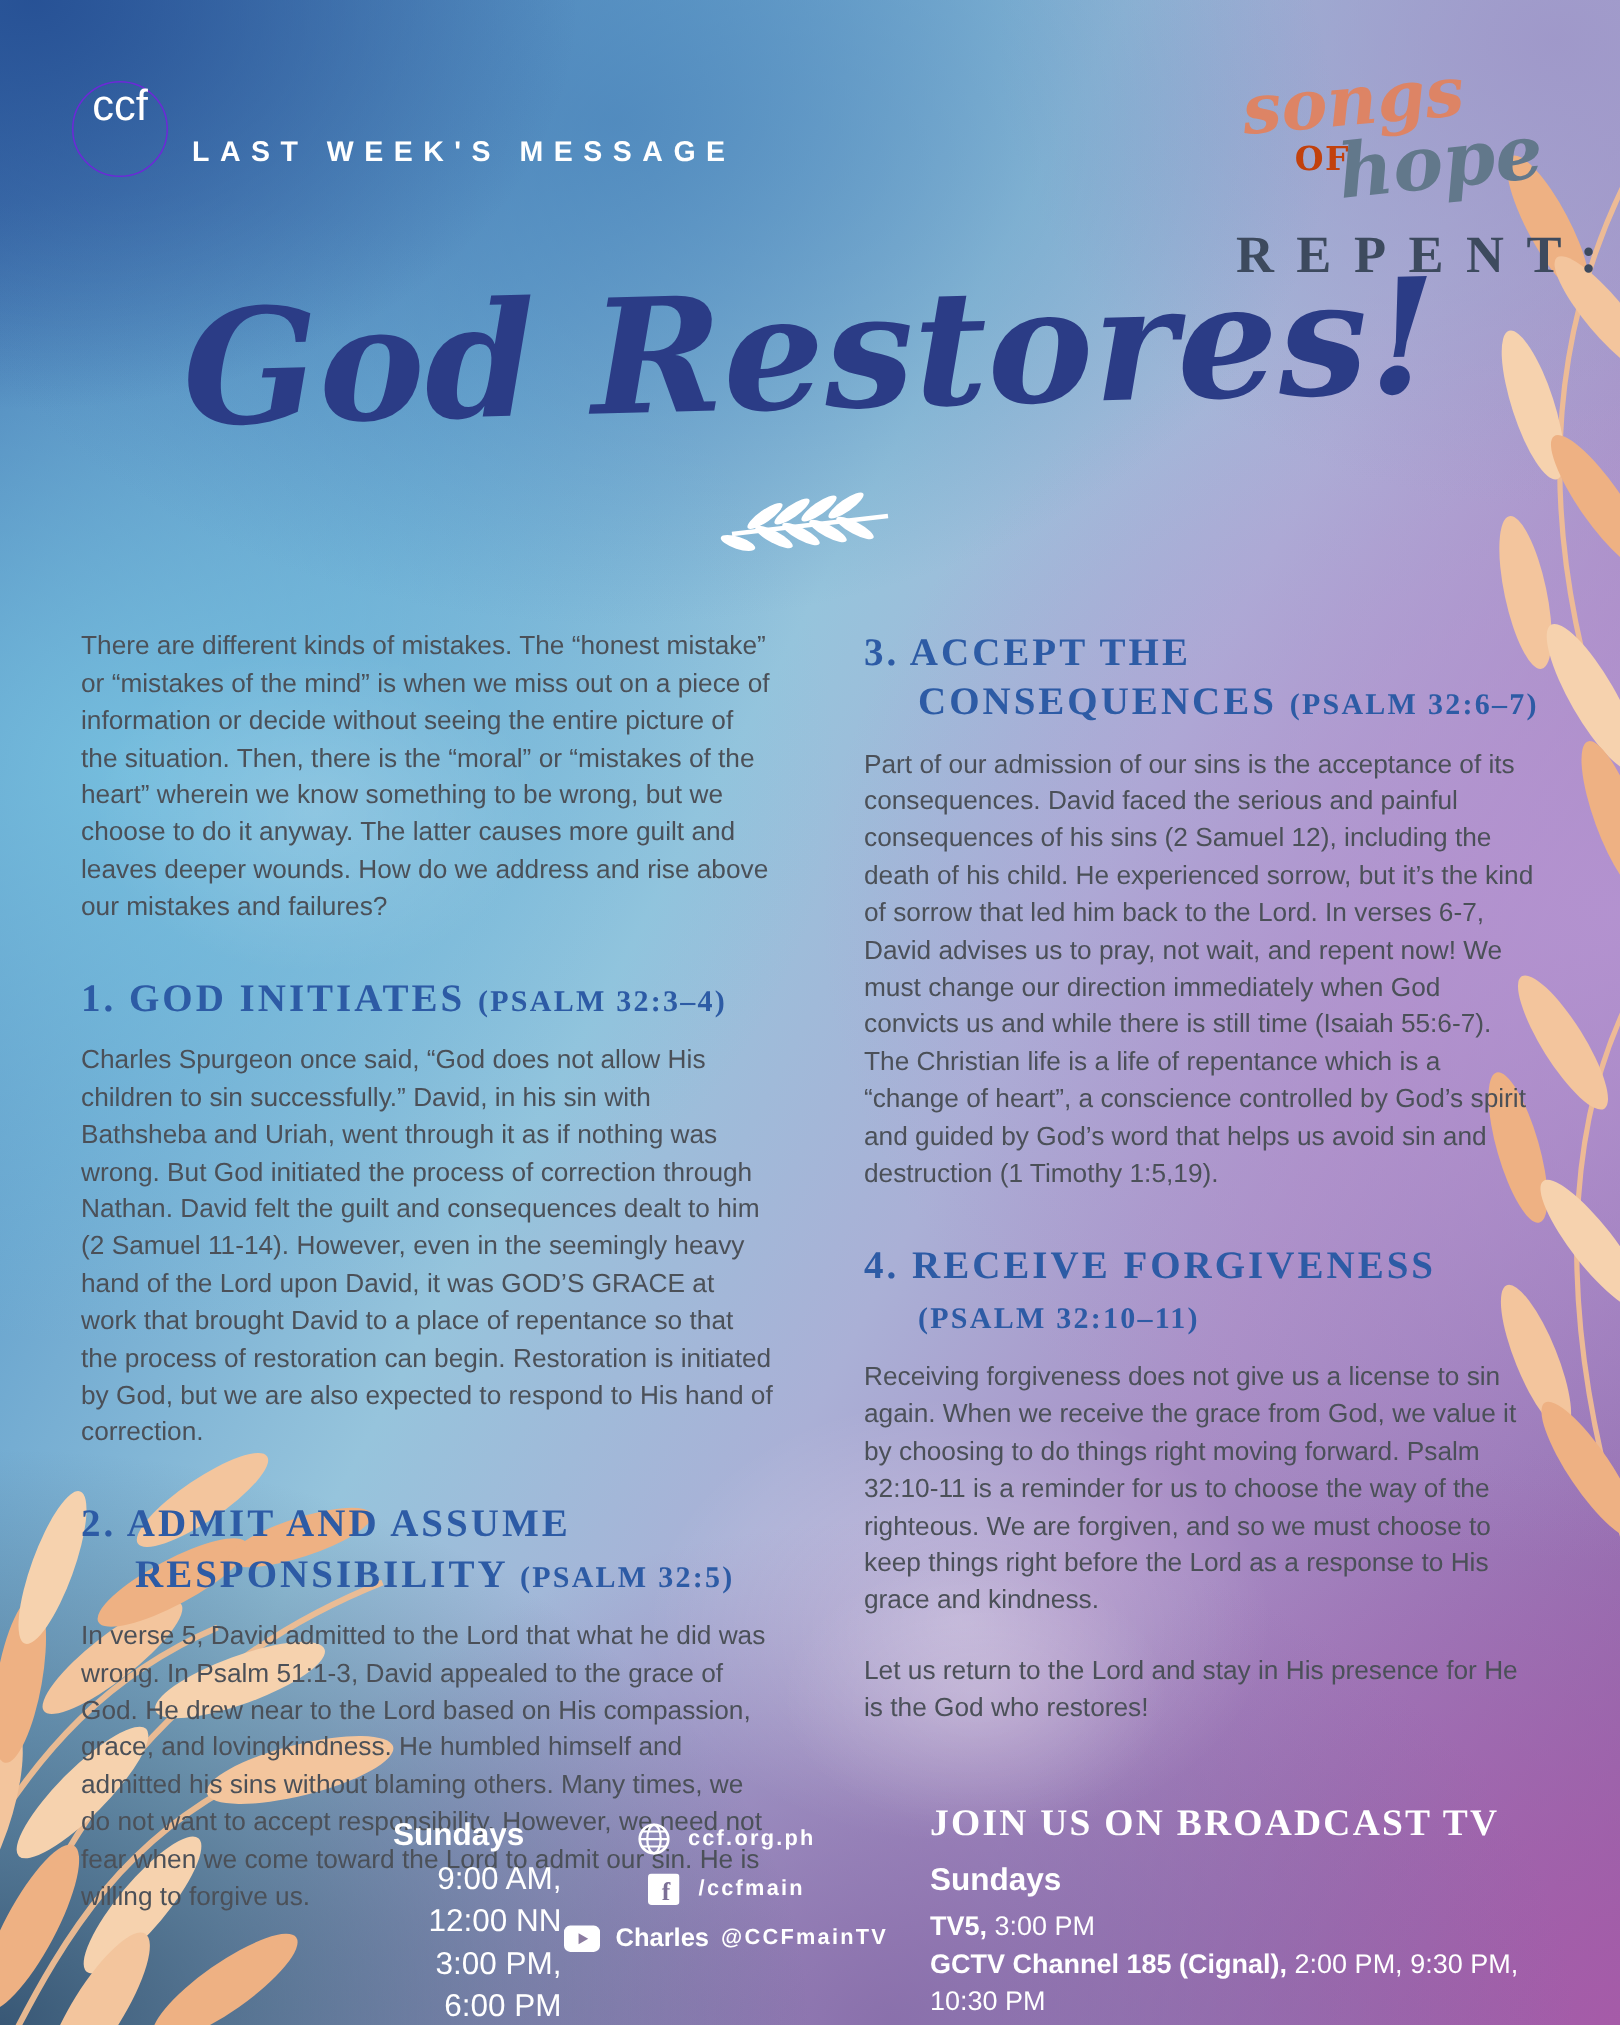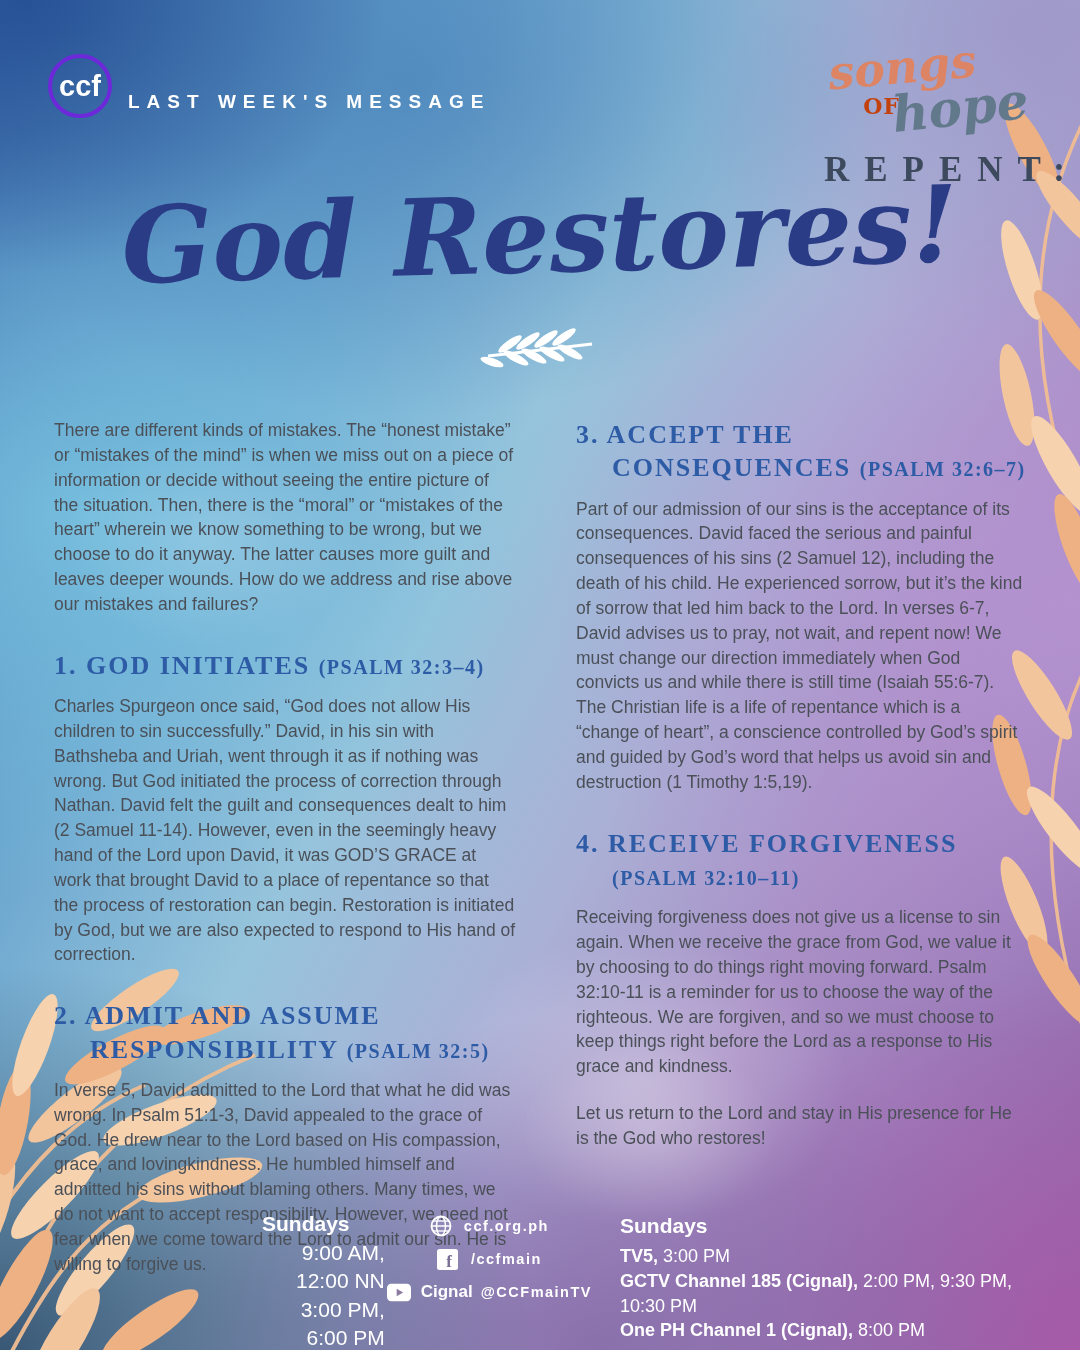--- a/index.html
+++ b/index.html
@@ -34,23 +34,23 @@
   .splotch.s3 { left: 520px; top: 1040px; width: 260px; height: 180px;
     background: radial-gradient(ellipse at center, rgba(255,255,255,0.22), rgba(255,255,255,0) 70%); }
 
   .leaves { position: absolute; pointer-events: none; }
   .leaves-bl { left: -25px; bottom: -15px; }
   .leaves-r  { right: -12px; top: 95px; }
 
   
   .logo {
     position: absolute; left: 48px; top: 54px;
-    width: 64px; height: 64px; border: 4px solid #6d28d9; border-radius: 50%;
-    display: flex; align-items: center; justify-content: center;
-    color: #fff; font-weight: bold; font-size: 29px; letter-spacing: 0px;
+    width: 64px; height: 64px; border: 1px solid #6d28d9; border-radius: 50%;
+    display: flex; justify-content: center;
+    color: #fff; font-weight: normal; font-size: 29px; letter-spacing: 0px;
     font-family: "Liberation Sans", sans-serif;
   }
   .kicker-top {
     position: absolute; left: 128px; top: 91px;
     color: #ffffff; font-size: 19px; font-weight: bold; letter-spacing: 7px;
   }
   .brand { position: absolute; right: 52px; top: 38px; width: 230px; height: 110px; }
   .brand .songs {
     position: absolute; right: 52px; top: 2px;
     font-family: "DejaVu Serif", serif; font-style: italic; font-weight: bold;
@@ -257,28 +257,29 @@
           </span>
           <span class="lbl">/ccfmain</span>
         </div>
         <div class="link-row">
           <span class="ic">
             <svg width="26" height="19" viewBox="0 0 26 19">
               <rect x="0" y="0" width="26" height="19" rx="4.5" fill="#ffffff"></rect>
               <path d="M10.5,5.5 L17.5,9.5 L10.5,13.5 Z" fill="#8b7ba0"></path>
             </svg>
           </span>
-          <span class="yt-word">Cignal</span>
+          <span class="yt-word">Charles</span>
           <span class="lbl">@CCFmainTV</span>
         </div>
       </div>
     </div>
   </div>
 
   <div class="footer-block footer-tv">
+    <div class="footer-head">JOIN US ON BROADCAST TV</div>
     <div class="tv-day">Sundays</div>
     <div class="tv-rows">
       <div><b>TV5,</b><span> 3:00 PM</span></div>
       <div><b>GCTV Channel 185 (Cignal),</b><span> 2:00 PM, 9:30 PM, 10:30 PM</span></div>
       <div><b>One PH Channel 1 (Cignal),</b><span> 8:00 PM</span></div>
     </div>
   </div>
 </div>
 
 </body></html>

